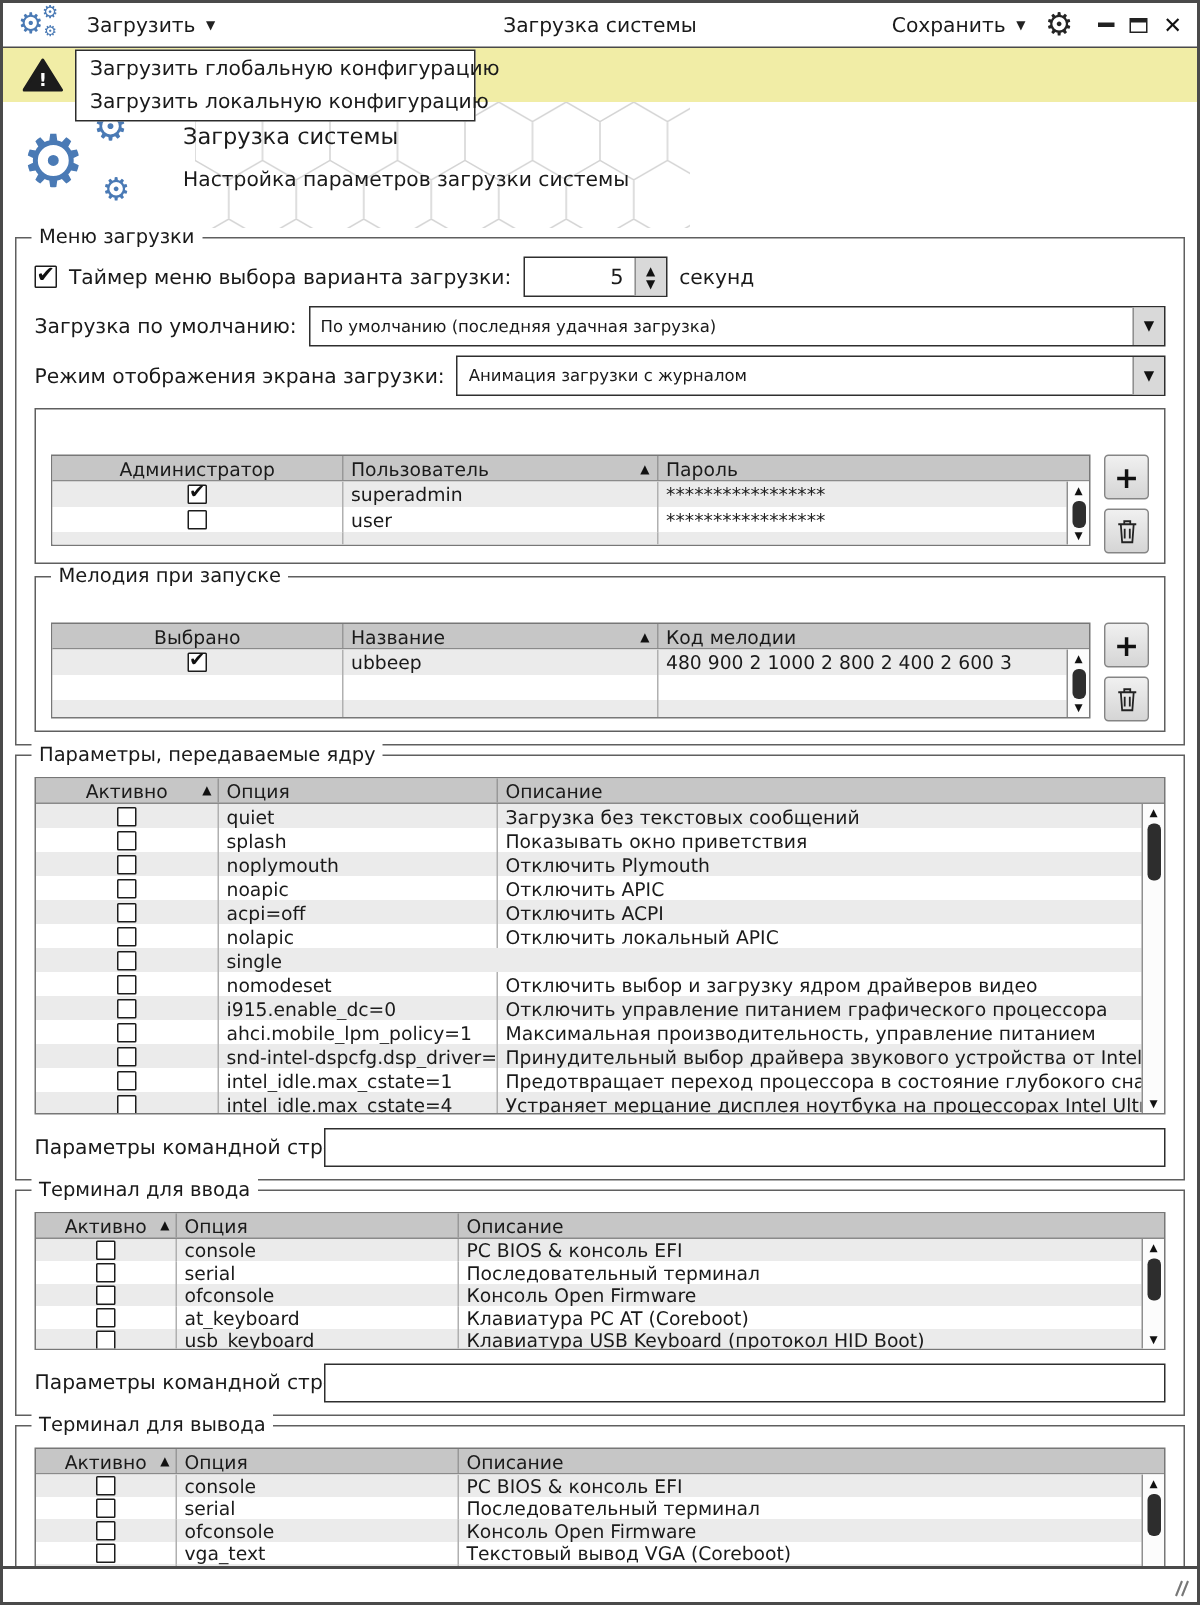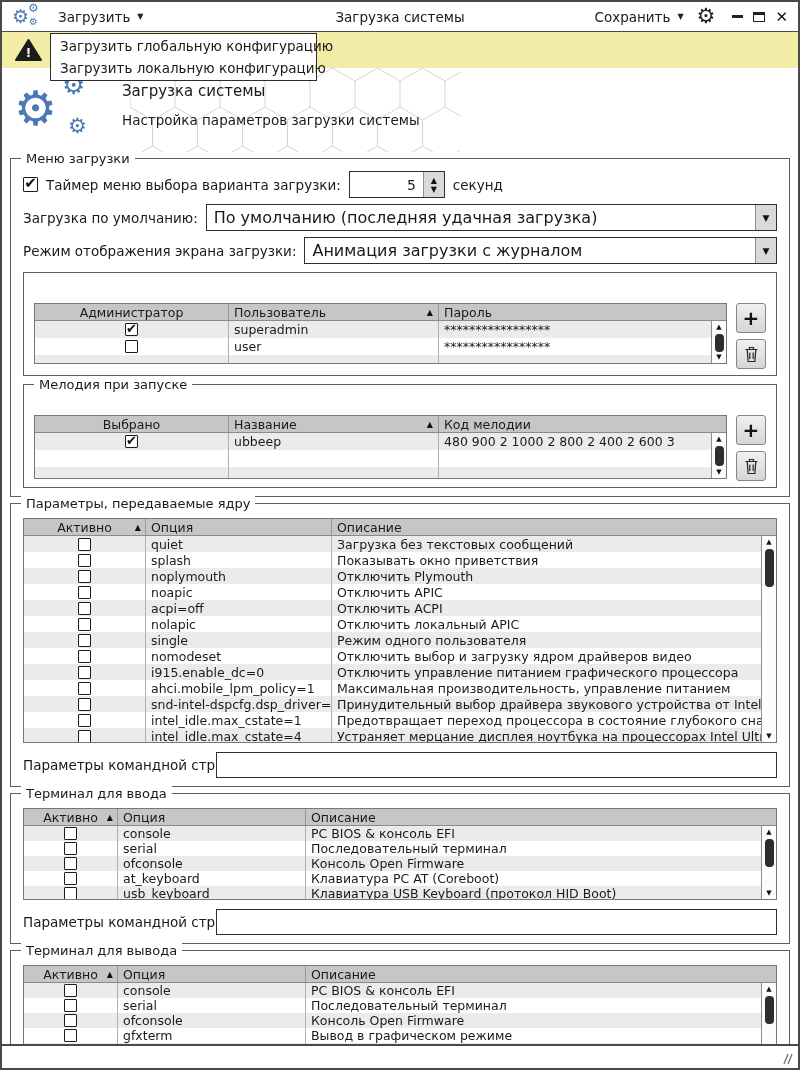--- a/index.html
+++ b/index.html
@@ -65,21 +65,21 @@
   .cb.lg { width: 15px; height: 15px; }
   .cb.lg.checked::after { font-size: 15px; }
 
   
   .spin { display: flex; width: 96px; height: 27px; border: 1.5px solid #2e2e2e; background: #fff; flex: none; }
   .spin-val { flex: 1; display: flex; align-items: center; justify-content: flex-end; padding-right: 7px; font-size: 14px; }
   .spin-btns { width: 21px; background: #d9d9d9; border-left: 1px solid #8f8f8f; display: flex; flex-direction: column; align-items: center; justify-content: center; font-size: 8px; line-height: 9px; color: #111; }
 
   
   .combo { flex: 1; display: flex; height: 27px; border: 1.5px solid #2e2e2e; background: #fff; }
-  .combo-text { flex: 1; display: flex; align-items: center; padding: 0 7px; font-size: 16px; white-space: nowrap; overflow: hidden; }
+  .combo-text { flex: 1; display: flex; align-items: center; padding: 0 7px; font-size: 11px; white-space: nowrap; overflow: hidden; }
   .combo-btn { width: 21px; background: #d9d9d9; border-left: 1px solid #8f8f8f; display: flex; align-items: center; justify-content: center; font-size: 9px; color: #111; }
 
   
   .text-input { flex: 1; height: 26px; border: 1.5px solid #2e2e2e; background: #fff; font-family: "DejaVu Sans", sans-serif; font-size: 13px; padding: 0 6px; outline: none; }
 
   
   .tblwrap { display: flex; align-items: flex-start; margin-top: 24px; }
   .tbl { position: relative; flex: 1; border: 1px solid #777; display: flex; flex-direction: column; background: #fff; --hh: 17px; --rh: 17px; }
   .thead { display: grid; grid-template-columns: var(--cols); height: var(--hh); background: #c6c6c6; border-bottom: 1px solid #8a8a8a; flex: none; }
   .th { display: flex; align-items: center; padding: 0 5px; font-size: 12.5px; border-right: 1px solid #989898; overflow: hidden; white-space: nowrap; }
@@ -361,21 +361,20 @@
                 <span class="cb"></span>
               </div>
               <div class="td">nolapic</div>
               <div class="td">Отключить локальный APIC</div>
             </div>
             <div class="tr">
               <div class="td c">
                 <span class="cb"></span>
               </div>
               <div class="td">single</div>
-              <div class="td">Режим одного пользователя</div>
             </div>
             <div class="tr">
               <div class="td c">
                 <span class="cb"></span>
               </div>
               <div class="td">nomodeset</div>
               <div class="td">Отключить выбор и загрузку ядром драйверов видео</div>
             </div>
             <div class="tr">
               <div class="td c">
@@ -529,27 +528,20 @@
               <div class="td c">
                 <span class="cb"></span>
               </div>
               <div class="td">ofconsole</div>
               <div class="td">Консоль Open Firmware</div>
             </div>
             <div class="tr">
               <div class="td c">
                 <span class="cb"></span>
               </div>
-              <div class="td">gfxterm</div>
-              <div class="td">Вывод в графическом режиме</div>
-            </div>
-            <div class="tr">
-              <div class="td c">
-                <span class="cb"></span>
-              </div>
               <div class="td">vga_text</div>
               <div class="td">Текстовый вывод VGA (Coreboot)</div>
             </div>
             <div class="tr fill">
               <div class="td"></div>
               <div class="td"></div>
               <div class="td"></div>
             </div>
           </div>
         <div class="vscroll">

